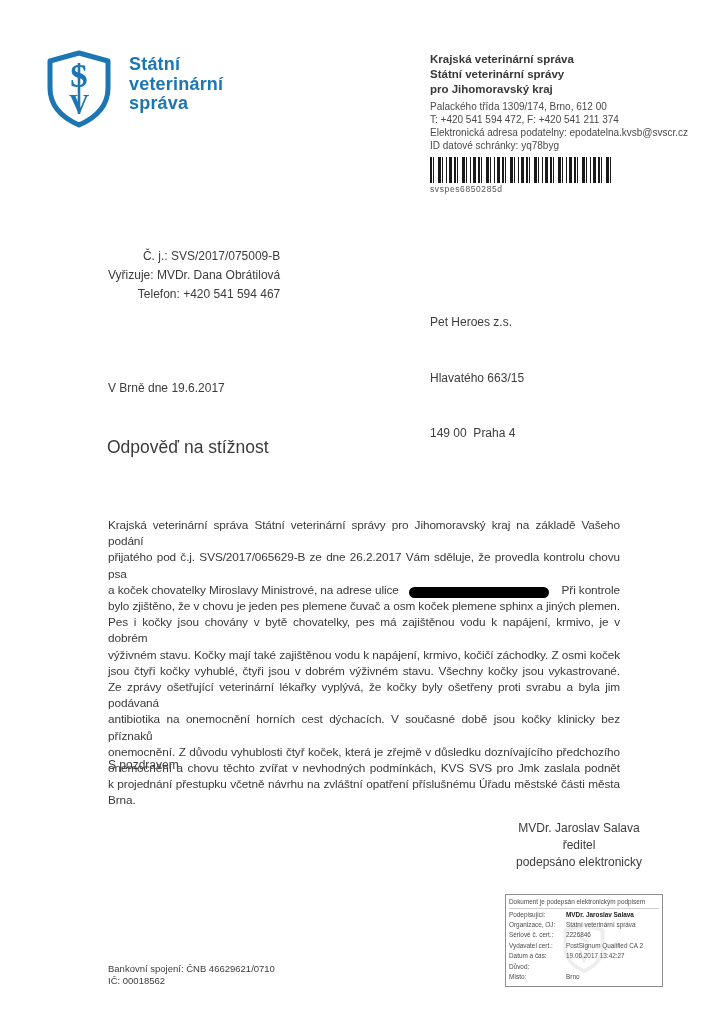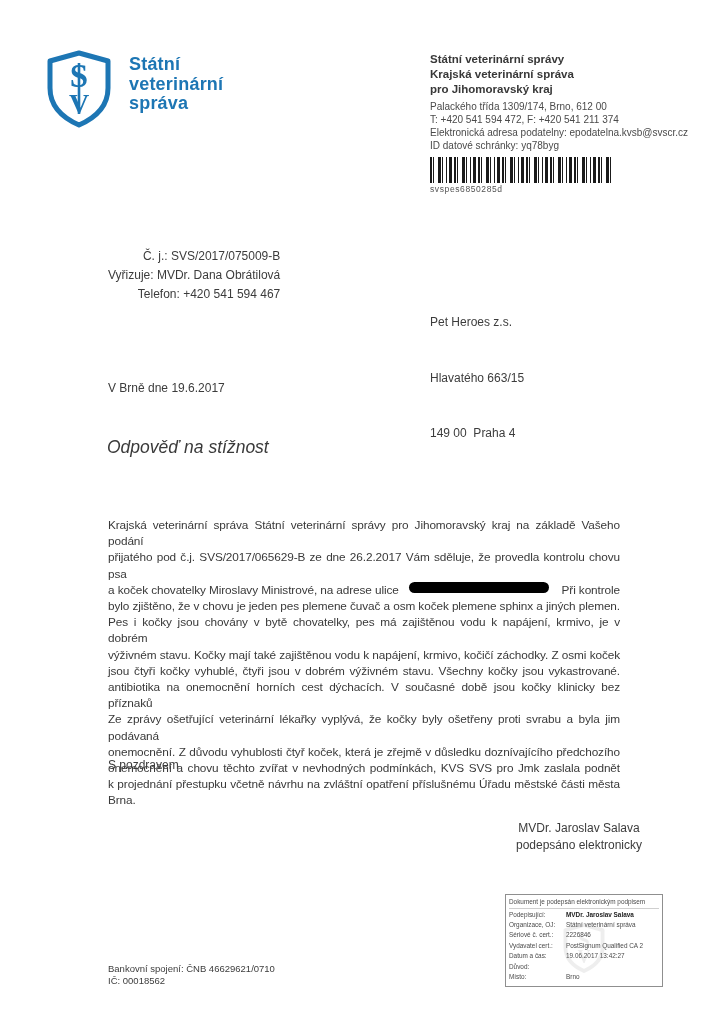--- a/index.html
+++ b/index.html
@@ -37,30 +37,30 @@
       #1a1a1a 16px, #1a1a1a 17px, #ffffff 17px, #ffffff 19px,
       #1a1a1a 19px, #1a1a1a 22px, #ffffff 22px, #ffffff 24px);
   }
   .barcode-label { font-size: 8.5px; color: #555; margin-top: 1px; letter-spacing: 0.6px; }
 
   
   .ref { position: absolute; left: 108px; top: 247px; font-size: 12px; line-height: 19px; text-align: right; }
   .recipient { position: absolute; left: 430px; top: 276px; font-size: 12px; line-height: 18.5px; white-space: pre; }
 
   .dateline { position: absolute; left: 108px; top: 381px; font-size: 12px; }
-  .subject { position: absolute; left: 107px; top: 437px; font-size: 17.5px; color: #3a3a3a; font-style: italic; }
+  .subject { position: absolute; left: 107px; top: 437px; font-size: 17.5px; color: #3a3a3a; }
 
   
   .body-block {
     position: absolute; left: 108px; top: 517px; width: 512px;
     font-size: 11.8px; line-height: 16.2px; letter-spacing: -0.1px; color: #393939;
   }
   .jline { text-align: justify; text-align-last: justify; }
   .jline-last { text-align-last: left; }
-  .redact-line { display: flex; align-items: flex-start; gap: 8px; }
+  .redact-line { display: flex; align-items: flex-end; gap: 8px; }
   .redact-bar { flex: 1; height: 11px; background: #000; border-radius: 5.5px; margin: 0 5px 0 2px; }
 
   .closing { position: absolute; left: 108px; top: 758px; font-size: 12px; }
 
   .signature {
     position: absolute; left: 455px; top: 820px; width: 248px;
     text-align: center; font-size: 12px; line-height: 16.8px;
   }
 
   
@@ -90,22 +90,22 @@
     <text x="34" y="63" text-anchor="middle" font-family="Liberation Serif, serif" font-size="28" font-weight="bold" fill="#1d76b4">V</text>
   </svg>
   <div class="logo-text">
     <div>Státní</div>
     <div>veterinární</div>
     <div>správa</div>
   </div>
 
   <div class="office">
     <div class="office-bold">
+      <div>Krajská veterinární správa</div>
       <div>Státní veterinární správy</div>
-      <div>Krajská veterinární správa</div>
       <div>pro Jihomoravský kraj</div>
     </div>
     <div class="office-addr">
       <div>Palackého třída 1309/174, Brno, 612 00</div>
       <div>T: +420 541 594 472, F: +420 541 211 374</div>
       <div>Elektronická adresa podatelny: epodatelna.kvsb@svscr.cz</div>
       <div>ID datové schránky: yq78byg</div>
     </div>
   </div>
 
@@ -135,32 +135,33 @@
     <div class="jline">přijatého pod č.j. SVS/2017/065629-B ze dne 26.2.2017 Vám sděluje, že provedla kontrolu chovu psa</div>
     <div class="redact-line">
       <span>a koček chovatelky Miroslavy Ministrové, na adrese ulice</span>
       <span class="redact-bar"></span>
       <span>Při kontrole</span>
     </div>
     <div class="jline">bylo zjištěno, že v chovu je jeden pes plemene čuvač a osm koček plemene sphinx a jiných plemen.</div>
     <div class="jline">Pes i kočky jsou chovány v bytě chovatelky, pes má zajištěnou vodu k napájení, krmivo, je v dobrém</div>
     <div class="jline">výživném stavu. Kočky mají také zajištěnou vodu k napájení, krmivo, kočičí záchodky. Z osmi koček</div>
     <div class="jline">jsou čtyři kočky vyhublé, čtyři jsou v dobrém výživném stavu. Všechny kočky jsou vykastrované.</div>
+    <div class="jline">Ze zprávy ošetřující veterinární lékařky vyplývá, že kočky byly ošetřeny proti svrabu a byla jim podávaná</div>
     <div class="jline">antibiotika na onemocnění horních cest dýchacích. V současné době jsou kočky klinicky bez příznaků</div>
-    <div class="jline">Ze zprávy ošetřující veterinární lékařky vyplývá, že kočky byly ošetřeny proti svrabu a byla jim podávaná</div>
     <div class="jline">onemocnění. Z důvodu vyhublosti čtyř koček, která je zřejmě v důsledku doznívajícího předchozího</div>
     <div class="jline">onemocnění a chovu těchto zvířat v nevhodných podmínkách, KVS SVS pro Jmk zaslala podnět</div>
     <div class="jline">k projednání přestupku včetně návrhu na zvláštní opatření příslušnému Úřadu městské části města</div>
     <div class="jline jline-last">Brna.</div>
   </div>
 
   <div class="closing">S pozdravem</div>
 
   <div class="signature">
     <div>MVDr. Jaroslav Salava</div>
+    <div>ředitel</div>
     <div>podepsáno elektronicky</div>
   </div>
 
   <div class="sigbox">
     <svg class="sig-watermark" width="44" height="50" viewBox="0 0 68 78" xmlns="http://www.w3.org/2000/svg">
       <path d="M34 3 L63 11 L63 38 C63 56 50 68 34 75 C18 68 5 56 5 38 L5 11 Z" fill="none" stroke="#9a9a9a" stroke-width="6" stroke-linejoin="round"></path>
       <text x="34" y="37" text-anchor="middle" font-family="Liberation Serif, serif" font-size="33" font-weight="bold" fill="#9a9a9a">S</text>
       <text x="34" y="63" text-anchor="middle" font-family="Liberation Serif, serif" font-size="28" font-weight="bold" fill="#9a9a9a">V</text>
     </svg>
     <div class="sigbox-header">Dokument je podepsán elektronickým podpisem</div>

